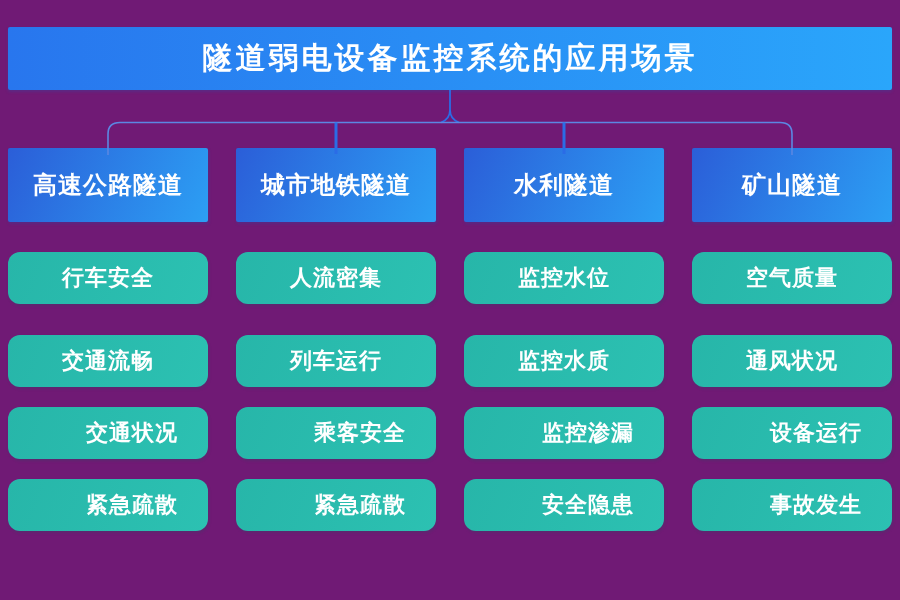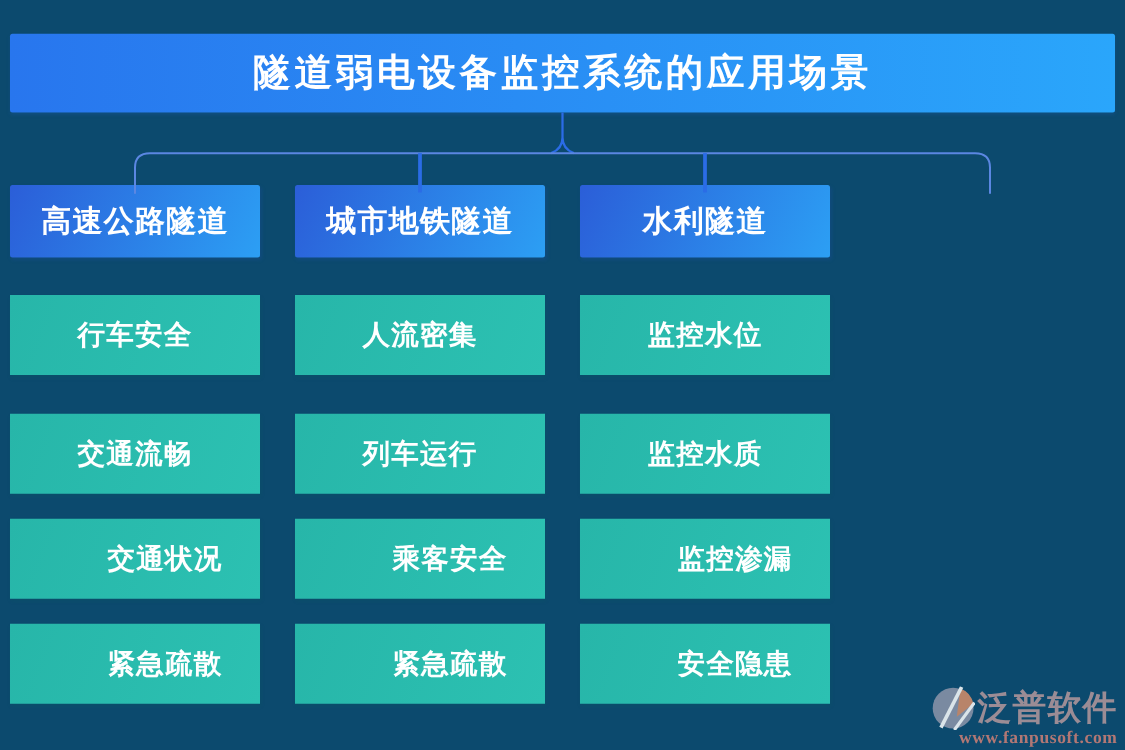--- a/index.html
+++ b/index.html
@@ -1,20 +1,20 @@
 <!DOCTYPE html>
 <html style="--title-gradient-left: #2876ee; --title-gradient-right: #2aa6fb; --header-gradient-left: #2b5ed8; --header-gradient-right: #2c9ff4; --item-gradient-left: #27b6a9; --item-gradient-right: #2cc1b2; --connector: #5b87e2; --connector-drop: #2b6ce6; --brand-text: #b5989c; --brand-url: #d08076; --logo-grey: #8e96ab; --logo-orange: #d78f6a;"><head>
 <meta charset="utf-8">
 <style>
   html, body { margin: 0; padding: 0; background: #ffffff; }
   .canvas {
     position: relative;
     width: 900px;
     height: 600px;
-    background: #0c4a6e;
+    background: #701a75;
     overflow: hidden;
     font-family: "Liberation Serif", serif;
   }
 
   
   .title-bar {
     position: absolute;
     left: 8px; right: 8px; top: 27px; height: 63px;
     background: linear-gradient(90deg, var(--title-gradient-left), var(--title-gradient-right));
     border-radius: 2px;
@@ -42,35 +42,35 @@
     top: 148px;
     width: 200px;
     z-index: 2;
   }
   .col-1 { left: 8px; }
   .col-2 { left: 236px; }
   .col-3 { left: 464px; }
   .col-4 { left: 692px; }
 
   .header-box {
-    height: 58px;
+    height: 74px;
     background: linear-gradient(115deg, var(--header-gradient-left), var(--header-gradient-right));
     border-radius: 2px;
     display: flex; align-items: center; justify-content: center;
     color: #ffffff;
     font-size: 24px;
     font-weight: bold;
     letter-spacing: 1px;
     white-space: nowrap;
     box-shadow: 1px 2px 3px rgba(30, 80, 170, 0.28);
   }
   .item-box {
-    height: 64px;
+    height: 52px;
     background: linear-gradient(110deg, var(--item-gradient-left), var(--item-gradient-right));
-    border-radius: 0;
+    border-radius: 12px;
     display: flex; align-items: center; justify-content: center;
     color: #ffffff;
     font-size: 22px;
     font-weight: bold;
     letter-spacing: 1px;
     white-space: nowrap;
     box-shadow: 1px 2px 3px rgba(0, 100, 90, 0.18);
   }
   .item-box.first { margin-top: 30px; }
   .item-box.gap-a { margin-top: 31px; }
@@ -127,34 +127,29 @@
   </div>
 
   <div class="column col-2">
     <div class="header-box">城市地铁隧道</div>
     <div class="item-box first">人流密集</div>
     <div class="item-box gap-a">列车运行</div>
     <div class="item-box gap-b">乘客安全</div>
     <div class="item-box gap-b">紧急疏散</div>
   </div>
 
+  <div class="column col-4">
+    <div class="header-box">矿山隧道</div>
+    <div class="item-box first">空气质量</div>
+    <div class="item-box gap-a">通风状况</div>
+    <div class="item-box gap-b">设备运行</div>
+    <div class="item-box gap-b">事故发生</div>
+  </div>
 
   <svg class="connectors" width="900" height="600" viewBox="0 0 900 600" aria-hidden="true">
     <path style="stroke:var(--connector-drop); stroke-width:1.8; fill:none" d="M450,90 L450,110 Q450,119 441,122.5 M450,110 Q450,119 459,122.5"></path>
     <path style="stroke:var(--connector); stroke-width:1.6; fill:none" d="M108,155 L108,134 Q108,122.5 120,122.5 L780,122.5 Q792,122.5 792,134 L792,155"></path>
     <line style="stroke:var(--connector-drop); stroke-width:3" x1="336" y1="122.5" x2="336" y2="154"></line>
     <line style="stroke:var(--connector-drop); stroke-width:3" x1="564" y1="122.5" x2="564" y2="154"></line>
   </svg>
 
-  <div class="watermark">
-    <div class="brand-row">
-      <svg width="35" height="35" viewBox="0 0 36 36">
-        <circle cx="18" cy="18" r="16.8" style="fill:var(--logo-grey)"></circle>
-        <path style="fill:var(--logo-orange)" d="M24,1.8 A16.8,16.8 0 0 1 34.6,14.5 L21,25 Z"></path>
-        <line x1="8" y1="34" x2="25" y2="0.6" style="stroke:#fff;stroke-width:3"></line>
-        <line x1="19" y1="36" x2="35.5" y2="13.5" style="stroke:#fff;stroke-width:2.6"></line>
-      </svg>
-      <span class="brand-name">泛普软件</span>
-    </div>
-    <div class="brand-url">www.fanpusoft.com</div>
-  </div>
 
 </div>
 
 </body></html>

